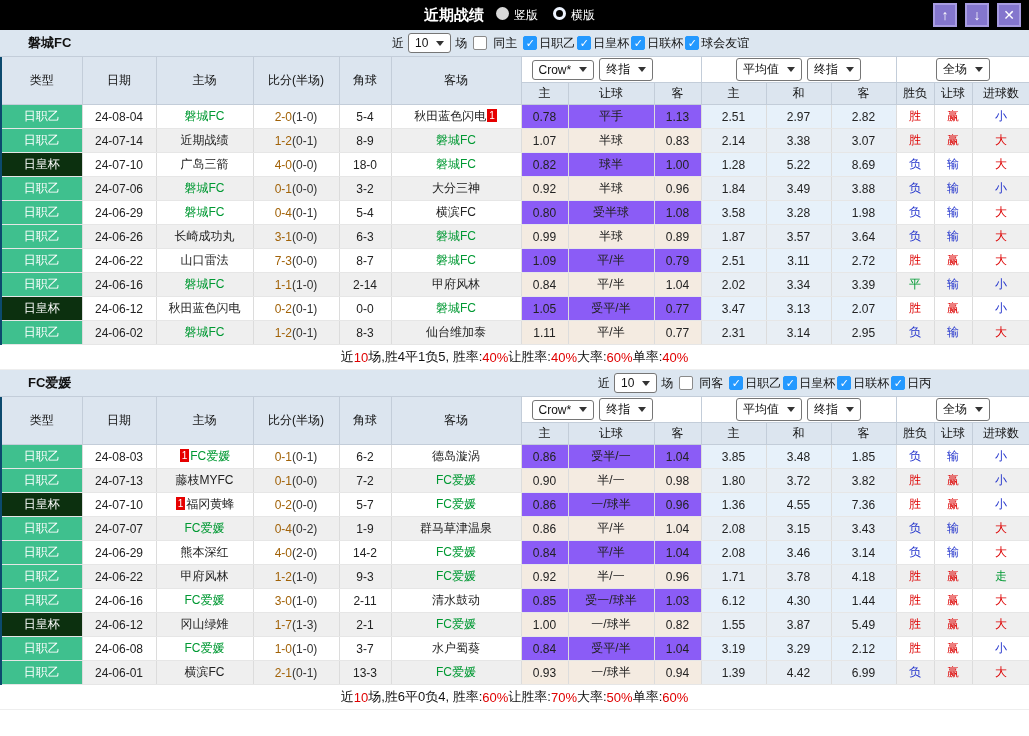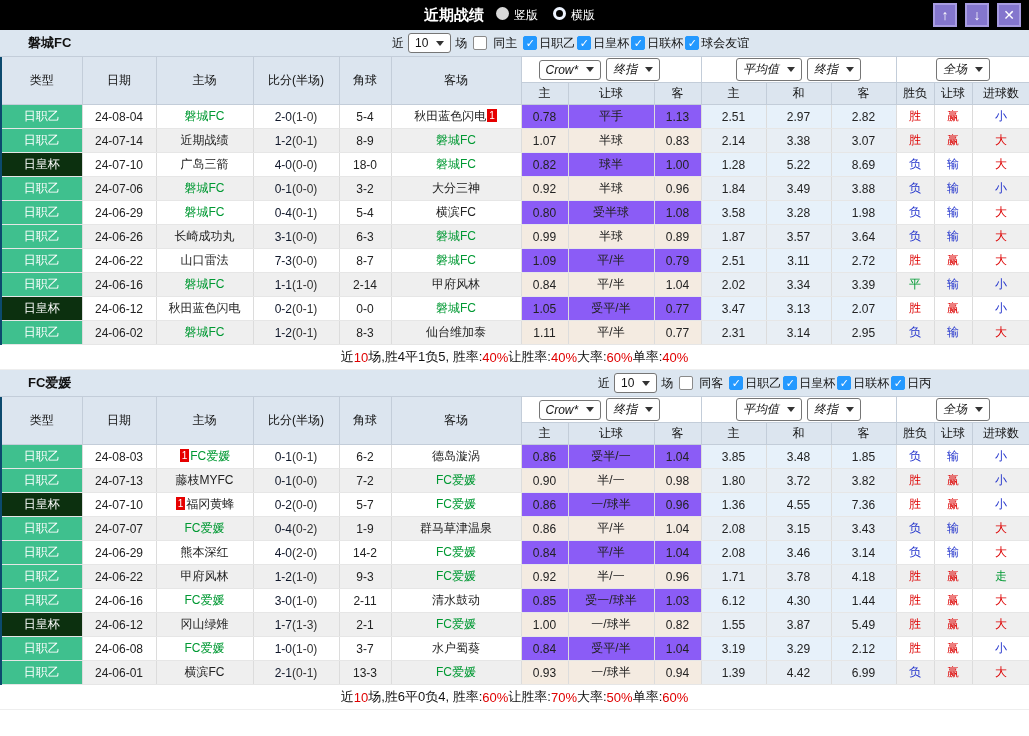--- a/index.html
+++ b/index.html
@@ -42,33 +42,33 @@
     color:#111; cursor:pointer; white-space:nowrap; }
   .caret { width:0; height:0; border-left:4px solid transparent;
     border-right:4px solid transparent; border-top:5px solid #333; display:inline-block; }
 
   
   table.grid { border-collapse:collapse; table-layout:fixed; width:1029px;
     border-left:2px solid #0c4a6e; }
   thead th { background:#dce5ef; font-weight:normal; font-size:12px; color:#111;
     border-right:1px solid #c3cdd9; border-bottom:1px solid #c3cdd9; height:22px; }
   thead th.group { background:#fff; }
-  thead th.group .hdr-selects { display:flex; align-items:center; gap:5px; padding:1px 17px;font-style:italic; }
+  thead th.group .hdr-selects { display:flex; align-items:center; gap:5px; padding:1px 10px; }
   thead th.group .hdr-selects.centered { justify-content:center; }
   tbody td { text-align:center; font-size:12px; color:#222; height:24px;
     border-right:1px solid #dcdcdc; border-bottom:1px solid #e6e6e6; overflow:hidden; white-space:nowrap; }
   tr.odd td  { background:#fff; }
   tr.even td { background:#efefef; }
   tr.odd td.odds  { background:#8b5cf6;margin-left:39px; }
   tr.even td.odds { background:#f4ebe1; }
   tr.odd td.avg   { background:#e7f1fa; }
   tr.even td.avg  { background:#e8eef4;margin-left:24px; }
   td.type.league { background:#3fc08e; color:#fff; }
   td.type.cup    { background:#0c300f; color:#fff; }
-  td .score { color:#0f172a; }
+  td .score { color:#a16207; }
   td .half  { color:#333; }
   .team-green { color:#009933; }
   td.res.win,  td.res.over  { color:#dd0000; }
   td.res.lose, td.res.under { color:#2233cc; }
   td.res.draw, td.res.void  { color:#009933; }
   .badge { display:inline-block; background:#e60000; color:#fff; font-size:10px;
     line-height:13px; padding:0 2px; margin:0 1px; vertical-align:1px; }
 
   
   .summary { height:25px; display:flex; align-items:center; justify-content:center;

